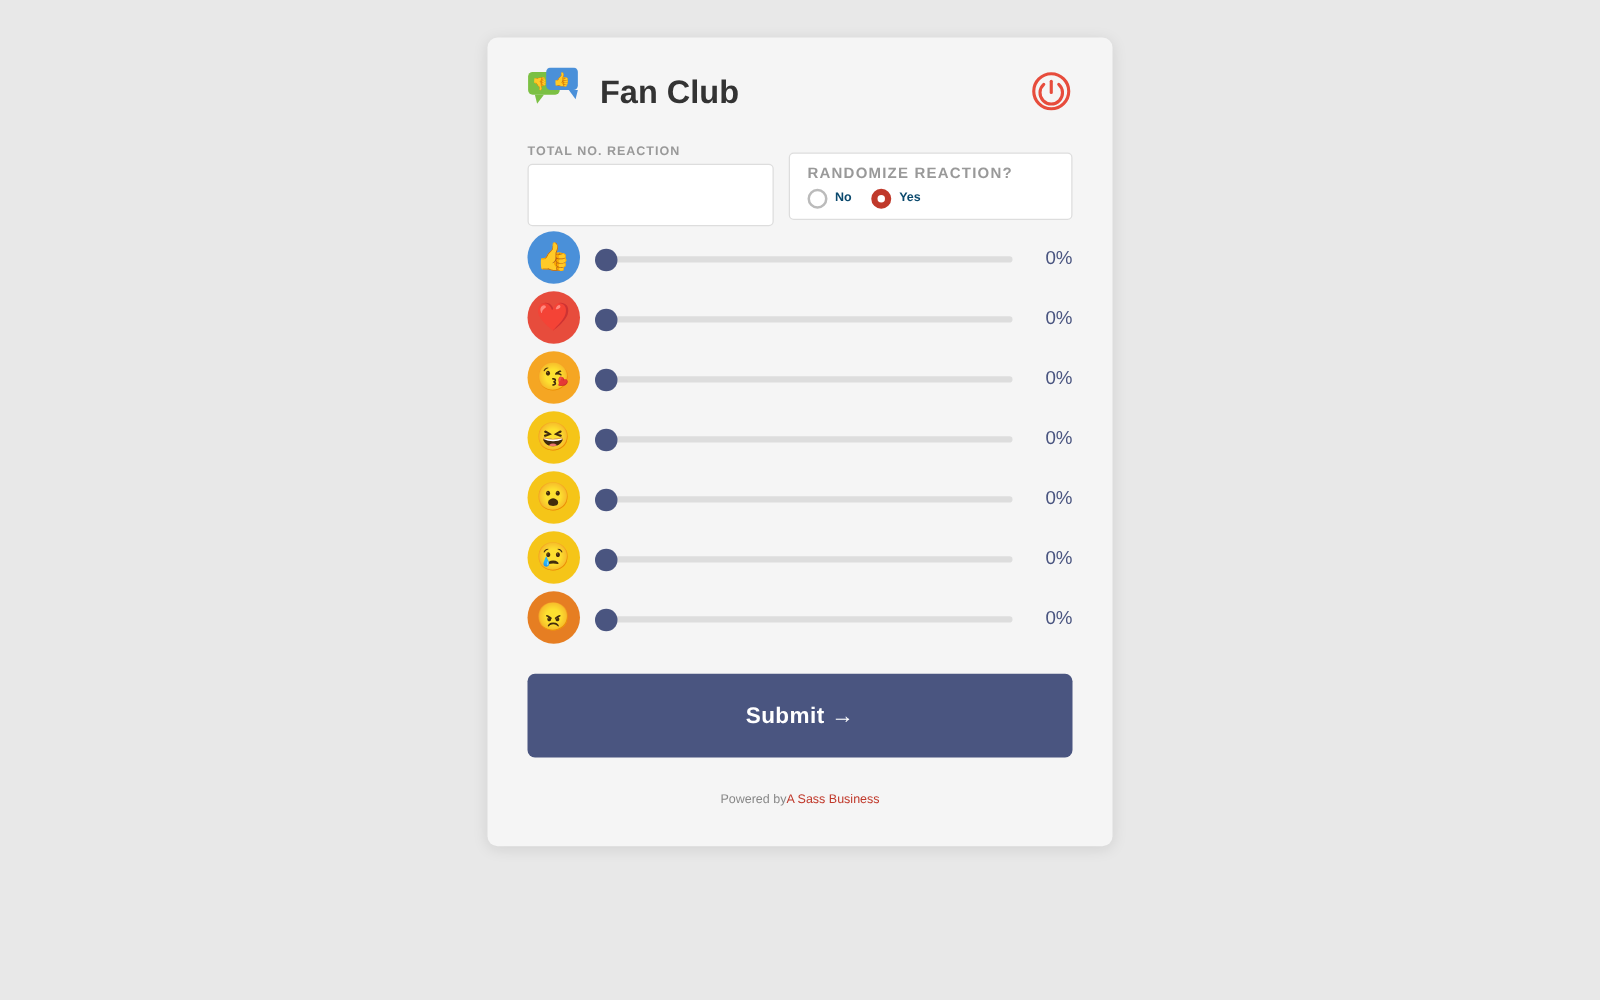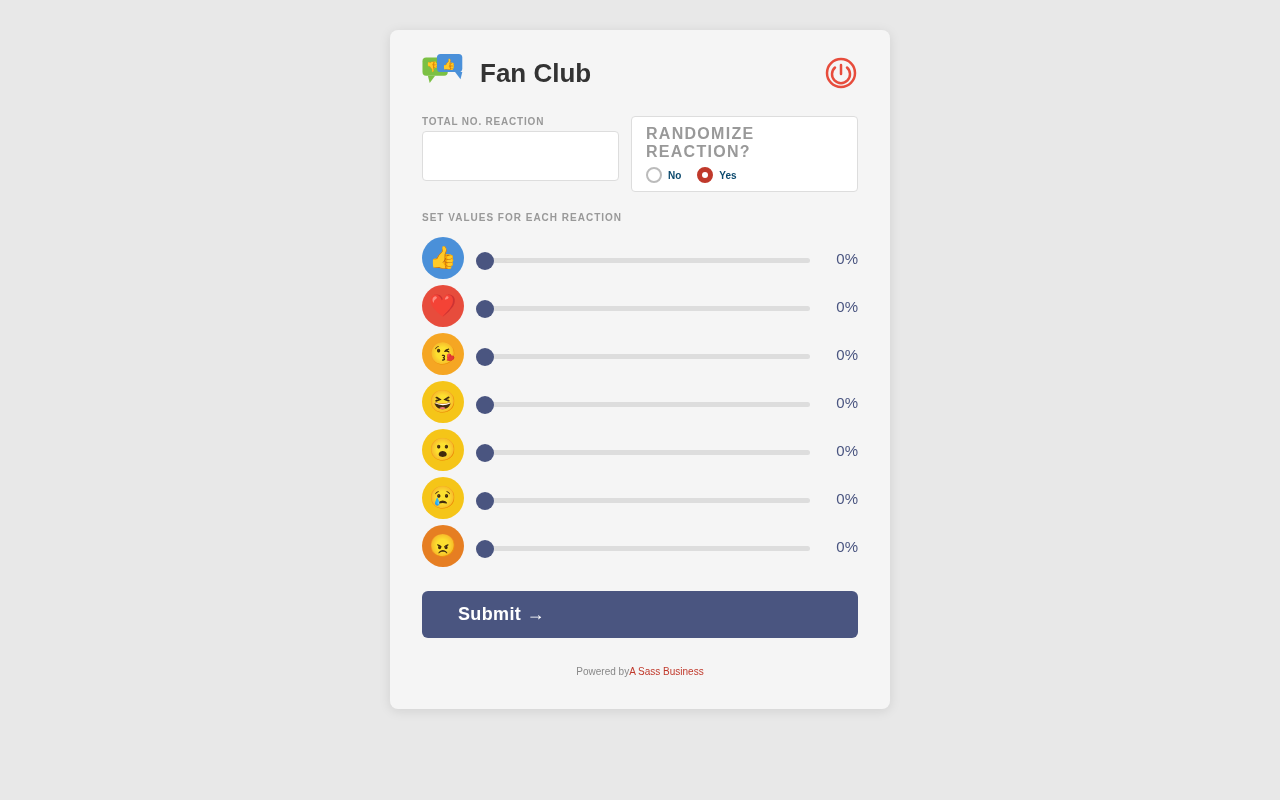--- a/index.html
+++ b/index.html
@@ -54,21 +54,22 @@
     }
 
     .power-icon {
       width: 34px;
       height: 34px;
     }
 
     .form-row {
       display: flex;
       gap: 12px;
-      margin-bottom: 20px;
+      margin-bottom: 4px;
+      align-items: center;
     }
 
     .input-group {
       flex: 1;
     }
 
     .input-label {
       font-size: 10px;
       font-weight: 600;
       color: #999;
@@ -92,21 +93,21 @@
 
     .radio-group {
       flex: 1;
       border: 1.5px solid #ddd;
       border-radius: 4px;
       background: #fff;
       padding: 8px 14px;
     }
 
     .radio-label-text {
-      font-size: 16px;
+      font-size: 12px;
       font-weight: 600;
       color: #999;
       letter-spacing: 0.08em;
       text-transform: uppercase;
       display: block;
       margin-bottom: 6px;
     }
 
     .radio-options {
       display: flex;
@@ -252,33 +253,33 @@
       font-size: 15px;
       font-weight: 500;
       color: #4a5580;
       width: 36px;
       text-align: right;
       flex-shrink: 0;
     }
 
     .submit-btn {
       width: 100%;
-      height: 47px;
+      height: 67px;
       background: #4a5580;
       color: #fff;
       font-size: 18px;
       font-weight: 600;
       border: none;
       border-radius: 6px;
       cursor: pointer;
       letter-spacing: 0.02em;
       display: flex;
       align-items: center;
+      justify-content: center;
       gap: 8px;
-      padding-left: 36px;
     }
 
     .footer {
       text-align: center;
       margin-top: 28px;
       font-size: 10px;
       color: #888;
     }
 
     .footer a {
@@ -336,21 +337,20 @@
           <span class="radio-text">No</span>
         </label>
         <label class="radio-option">
           <div class="radio-circle selected"></div>
           <span class="radio-text">Yes</span>
         </label>
       </div>
     </div>
   </div>
 
-  <div class="section-label">SET VALUES FOR EACH REACTION</div>
 
   <div class="reactions-list" id="reactions-list">
   <div class="reaction-row">
         <div class="reaction-emoji like">👍</div>
         <div class="slider-container"><input type="range" min="0" max="100" value="0" style=""></div>
         <span class="percent-label">0%</span>
       </div>
       <div class="reaction-row">
         <div class="reaction-emoji love">❤️</div>
         <div class="slider-container"><input type="range" min="0" max="100" value="0" style=""></div>

